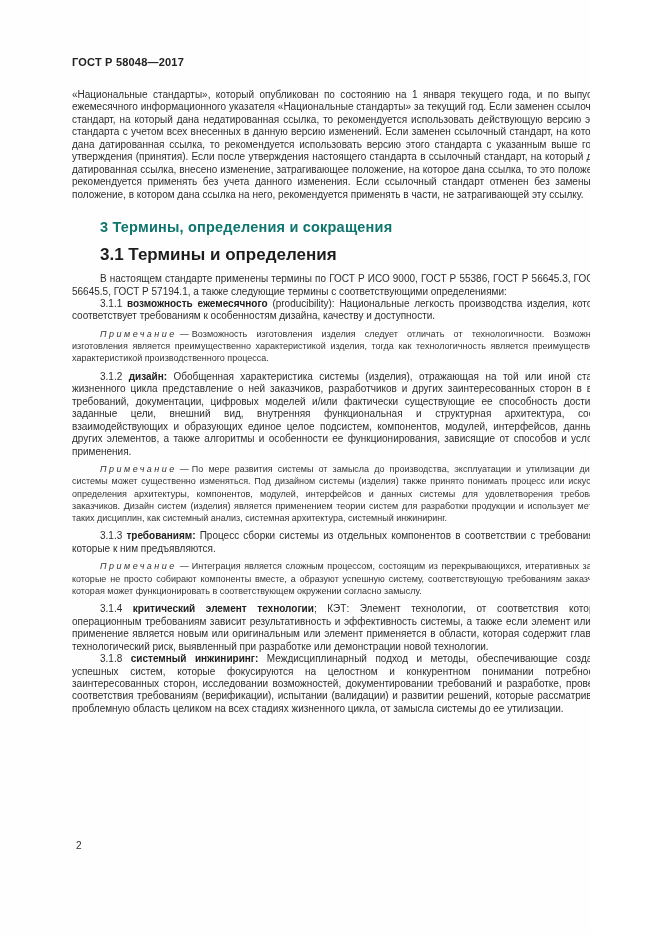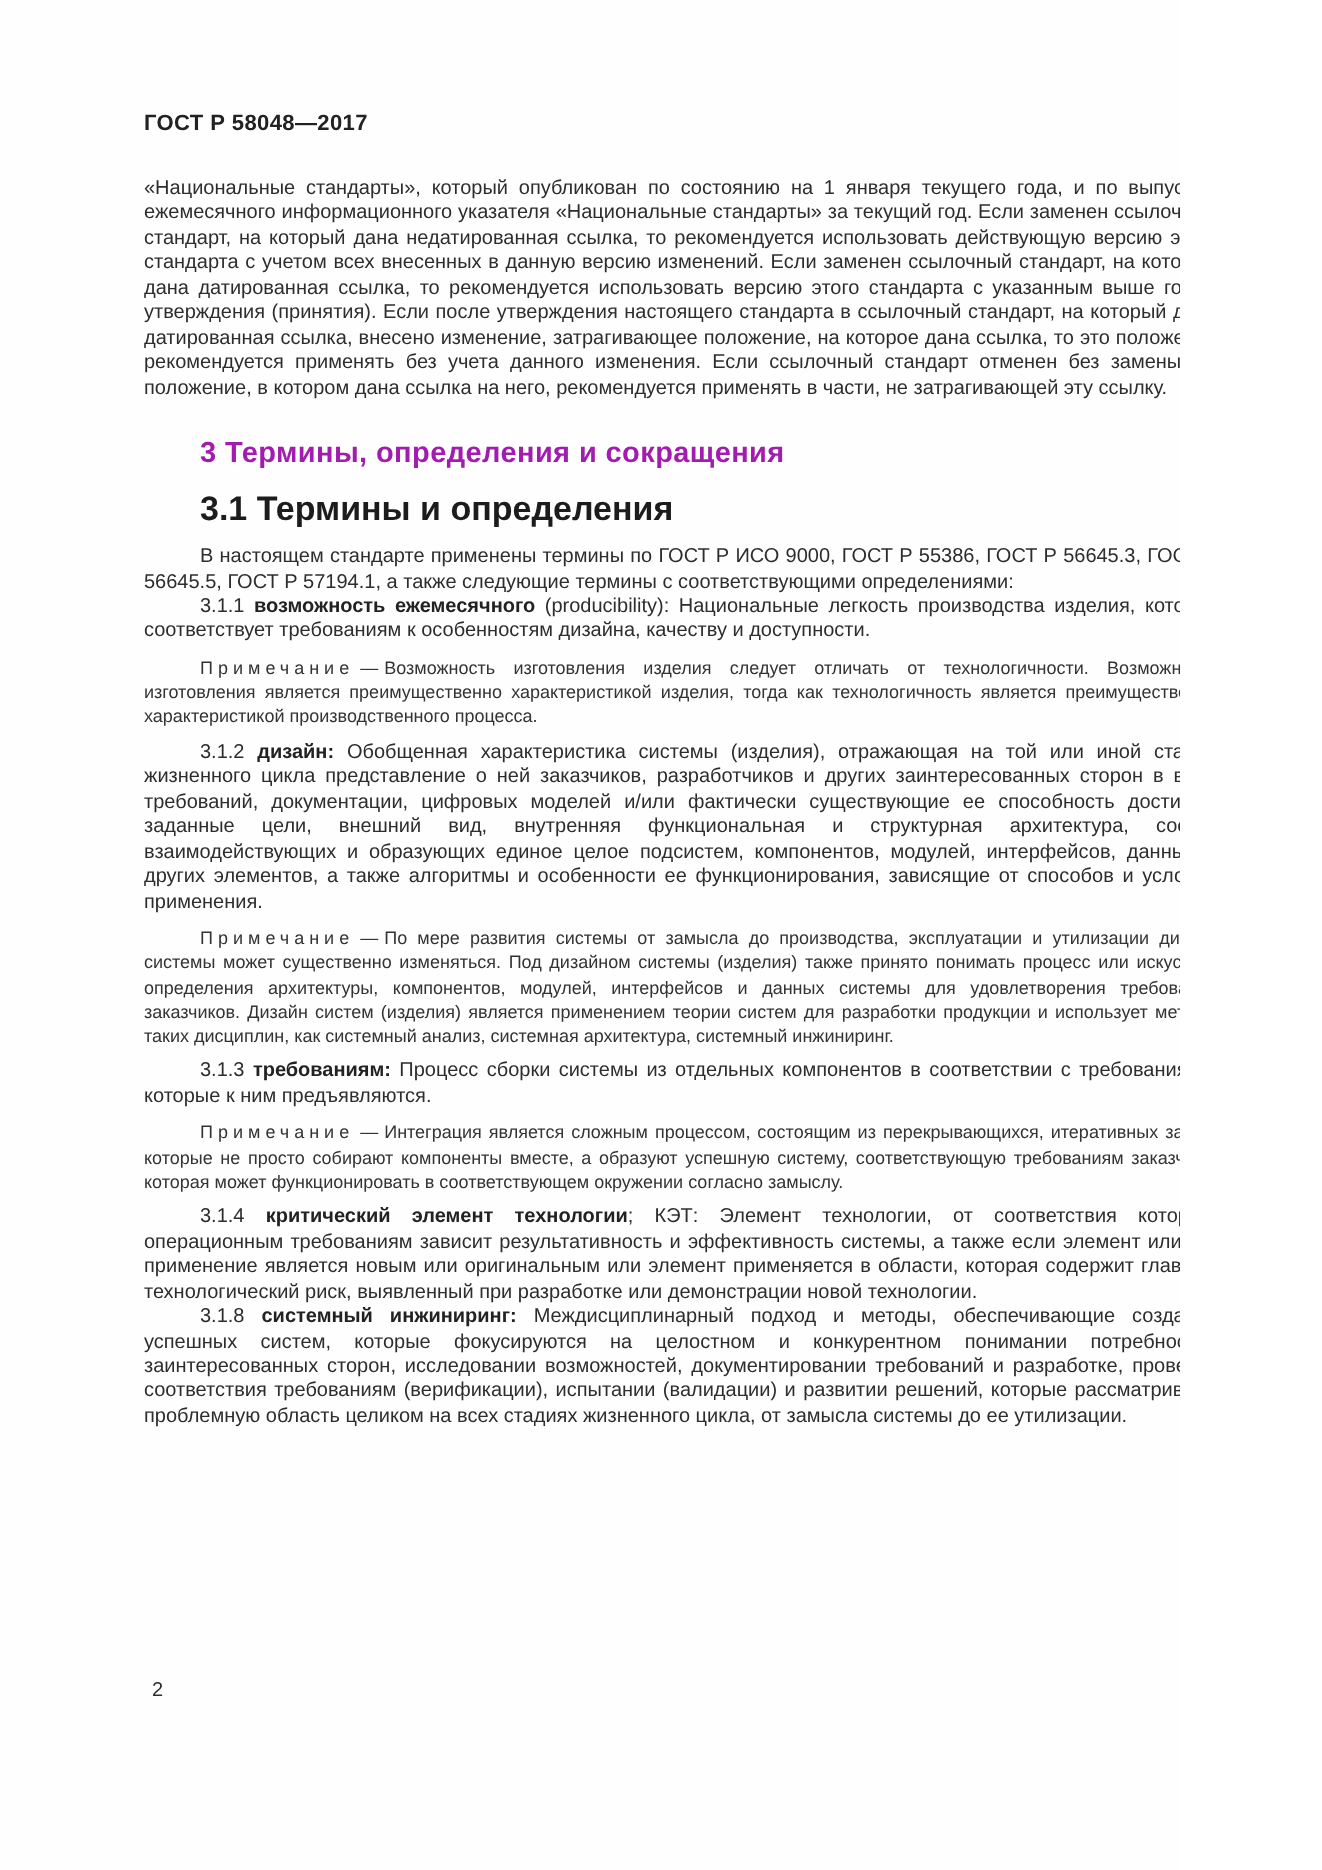--- a/index.html
+++ b/index.html
@@ -33,21 +33,21 @@
     line-height: 12.45px;
     margin: 0;
     text-align: justify;
     color: #2d2d2d;
   }
   p.cont { margin-bottom: 18px; }
   .indent { text-indent: 28px; }
   h1.sec {
     font-size: 14.5px;
     font-weight: bold;
-    color: #a21caf;
+    color: #0f766e;
     margin: 17px 0 10px 0;
     padding-left: 28px;
     letter-spacing: 0.2px;
   }
   h2.subsec {
     font-size: 17px;
     font-weight: bold;
     color: #1c1c1c;
     margin: 0 0 8px 0;
     padding-left: 28px;
@@ -55,21 +55,21 @@
   p.term { margin: 0; }
   p.term b { color: #222; }
   p.note {
     font-size: 9px;
     line-height: 12.3px;
     margin: 5px 0 6px 0;
     text-align: justify;
     text-indent: 28px;
     color: #333;
   }
-  .note-label { letter-spacing: 2.5px; }
+  .note-label { letter-spacing: 2.5px; font-style: italic; }
   .note-dash { padding: 0 3px; }
   .page-number {
     position: absolute;
     left: 76px; top: 840px;
     font-size: 10px;
     color: #2d2d2d;
   }
 </style>
 </head>
 <body>

